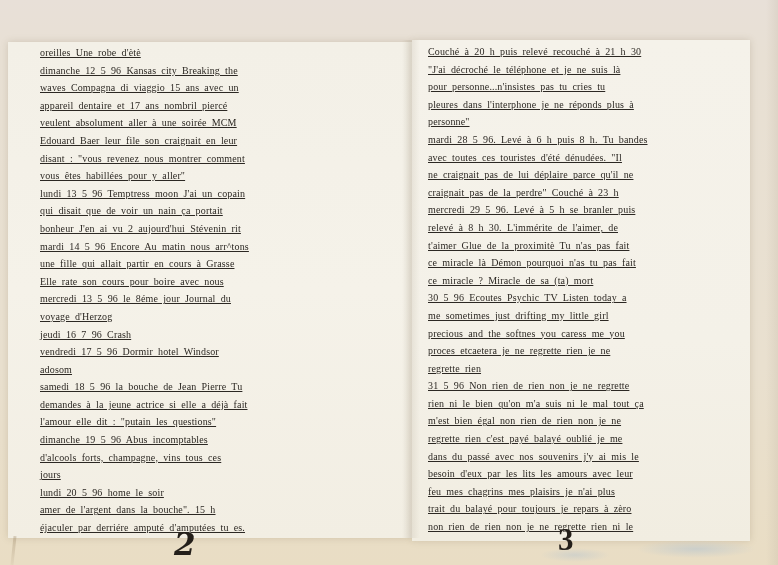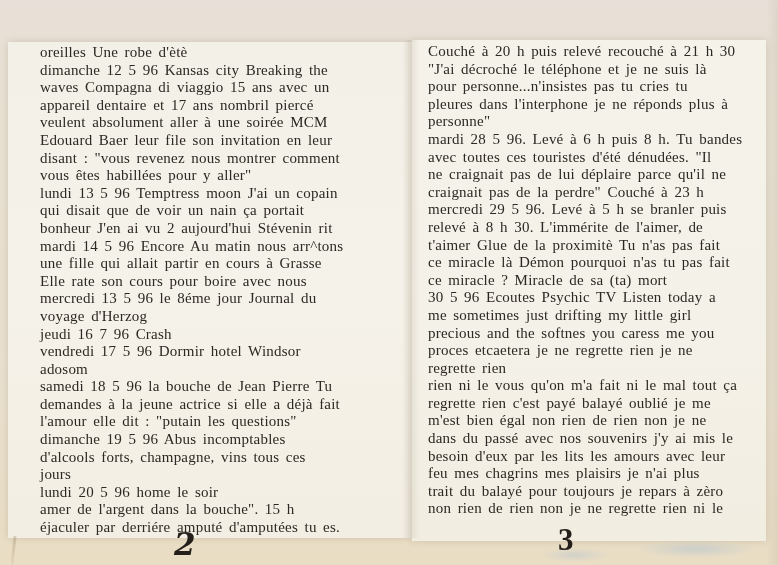--- a/index.html
+++ b/index.html
@@ -26,31 +26,31 @@
     width: 404px;
     height: 496px;
     background: linear-gradient(180deg, #f3f0e7 0%, #f5f2e9 50%, #f2eee3 100%);
   }
   .page-right {
     left: 412px;
     top: 40px;
     width: 338px;
     height: 501px;
     background: linear-gradient(180deg, #f5f2ea 0%, #f4f1e8 60%, #f1ede1 100%);
-    padding-left: 16px;
   }
 
   .text-block {
     position: absolute;
     color: #2c2823;
-    font-size: 15px;
+    font-size: 10px;
     line-height: 17.6px;
     letter-spacing: 0.015em;
     word-spacing: 2.5px;
     white-space: nowrap;
+    text-decoration: underline;
   }
   .page-left .text-block {
     left: 32px;
     top: 2px;
     width: 366px;
   }
   .page-right .text-block {
     left: 16px;
     top: 3px;
     width: 336px;
@@ -130,21 +130,21 @@
 
 <div class="scan">
 
   <div class="page page-left">
     <div class="text-block">
         <div class="text-line">oreilles Une robe d'ètè</div>
         <div class="text-line">dimanche 12 5 96 Kansas city Breaking the</div>
         <div class="text-line">waves Compagna di viaggio 15 ans avec un</div>
         <div class="text-line">appareil dentaire et 17 ans nombril piercé</div>
         <div class="text-line">veulent absolument aller à une soirée MCM</div>
-        <div class="text-line">Edouard Baer leur file son invitation en leur</div>
+        <div class="text-line">Edouard Baer leur file son craignait en leur</div>
         <div class="text-line">disant : "vous revenez nous montrer comment</div>
         <div class="text-line">vous êtes habillées pour y aller"</div>
         <div class="text-line">lundi 13 5 96 Temptress moon J'ai un copain</div>
         <div class="text-line">qui disait que de voir un nain ça portait</div>
         <div class="text-line">bonheur J'en ai vu 2 aujourd'hui Stévenin rit</div>
         <div class="text-line">mardi 14 5 96 Encore Au matin nous arr^tons</div>
         <div class="text-line">une fille qui allait partir en cours à Grasse</div>
         <div class="text-line">Elle rate son cours pour boire avec nous</div>
         <div class="text-line">mercredi 13 5 96 le 8éme jour Journal du</div>
         <div class="text-line">voyage d'Herzog</div>
@@ -178,23 +178,24 @@
         <div class="text-line">mercredi 29 5 96. Levé à 5 h se branler puis</div>
         <div class="text-line">relevé à 8 h 30. L'immérite de l'aimer, de</div>
         <div class="text-line">t'aimer Glue de la proximitè Tu n'as pas fait</div>
         <div class="text-line">ce miracle là Démon pourquoi n'as tu pas fait</div>
         <div class="text-line">ce miracle ? Miracle de sa (ta) mort</div>
         <div class="text-line">30 5 96 Ecoutes Psychic TV Listen today a</div>
         <div class="text-line">me sometimes just drifting my little girl</div>
         <div class="text-line">precious and the softnes you caress me you</div>
         <div class="text-line">proces etcaetera je ne regrette rien je ne</div>
         <div class="text-line">regrette rien</div>
-        <div class="text-line">rien ni le vous qu'on m'a fait ni le mal tout ça</div>
+        <div class="text-line">31 5 96 Non rien de rien  non je ne regrette</div>
+        <div class="text-line">rien ni le bien qu'on m'a suis ni le mal tout ça</div>
+        <div class="text-line">m'est bien égal non rien de rien non je ne</div>
         <div class="text-line">regrette rien c'est payé balayé oublié je me</div>
-        <div class="text-line">m'est bien égal non rien de rien non je ne</div>
         <div class="text-line">dans du passé avec nos souvenirs j'y ai mis le</div>
         <div class="text-line">besoin d'eux par les lits les amours avec leur</div>
         <div class="text-line">feu mes chagrins mes plaisirs je n'ai plus</div>
         <div class="text-line">trait du balayé pour toujours je repars à zèro</div>
         <div class="text-line">non rien de rien non je ne regrette rien ni le</div>
       </div>
     <div class="page-number">3</div>
   </div>
 
   <div class="gutter-shadow"></div>

